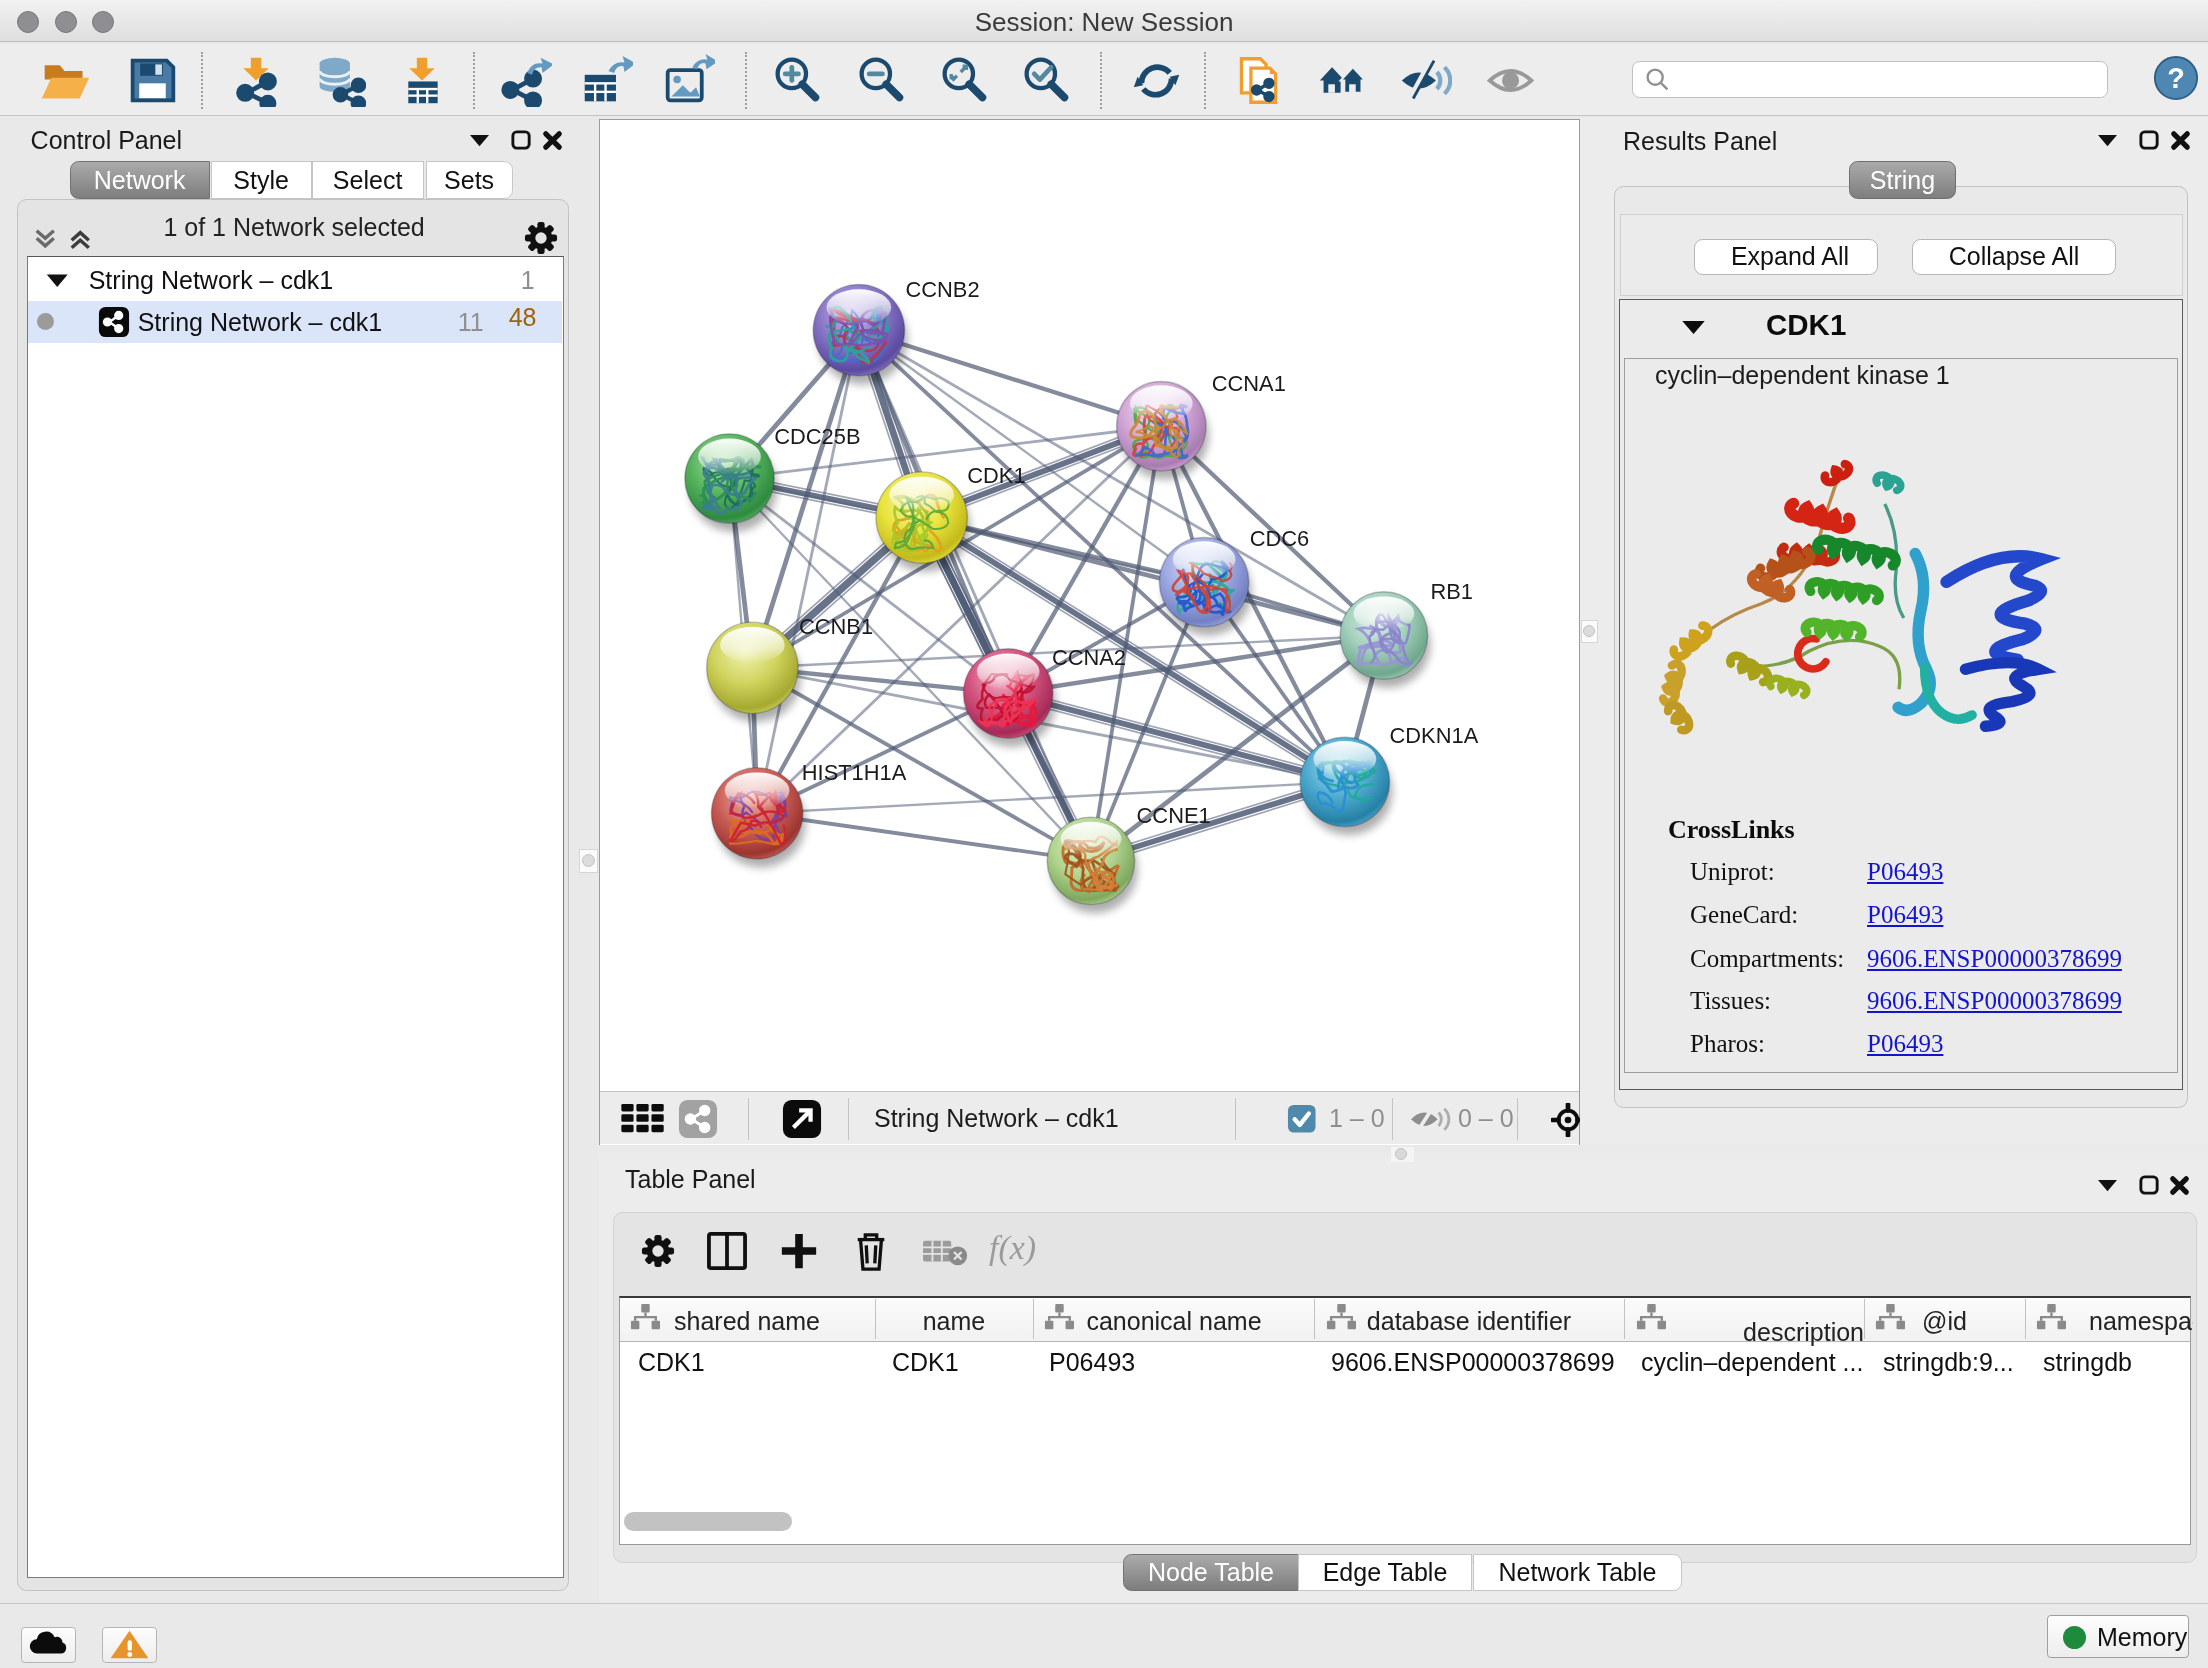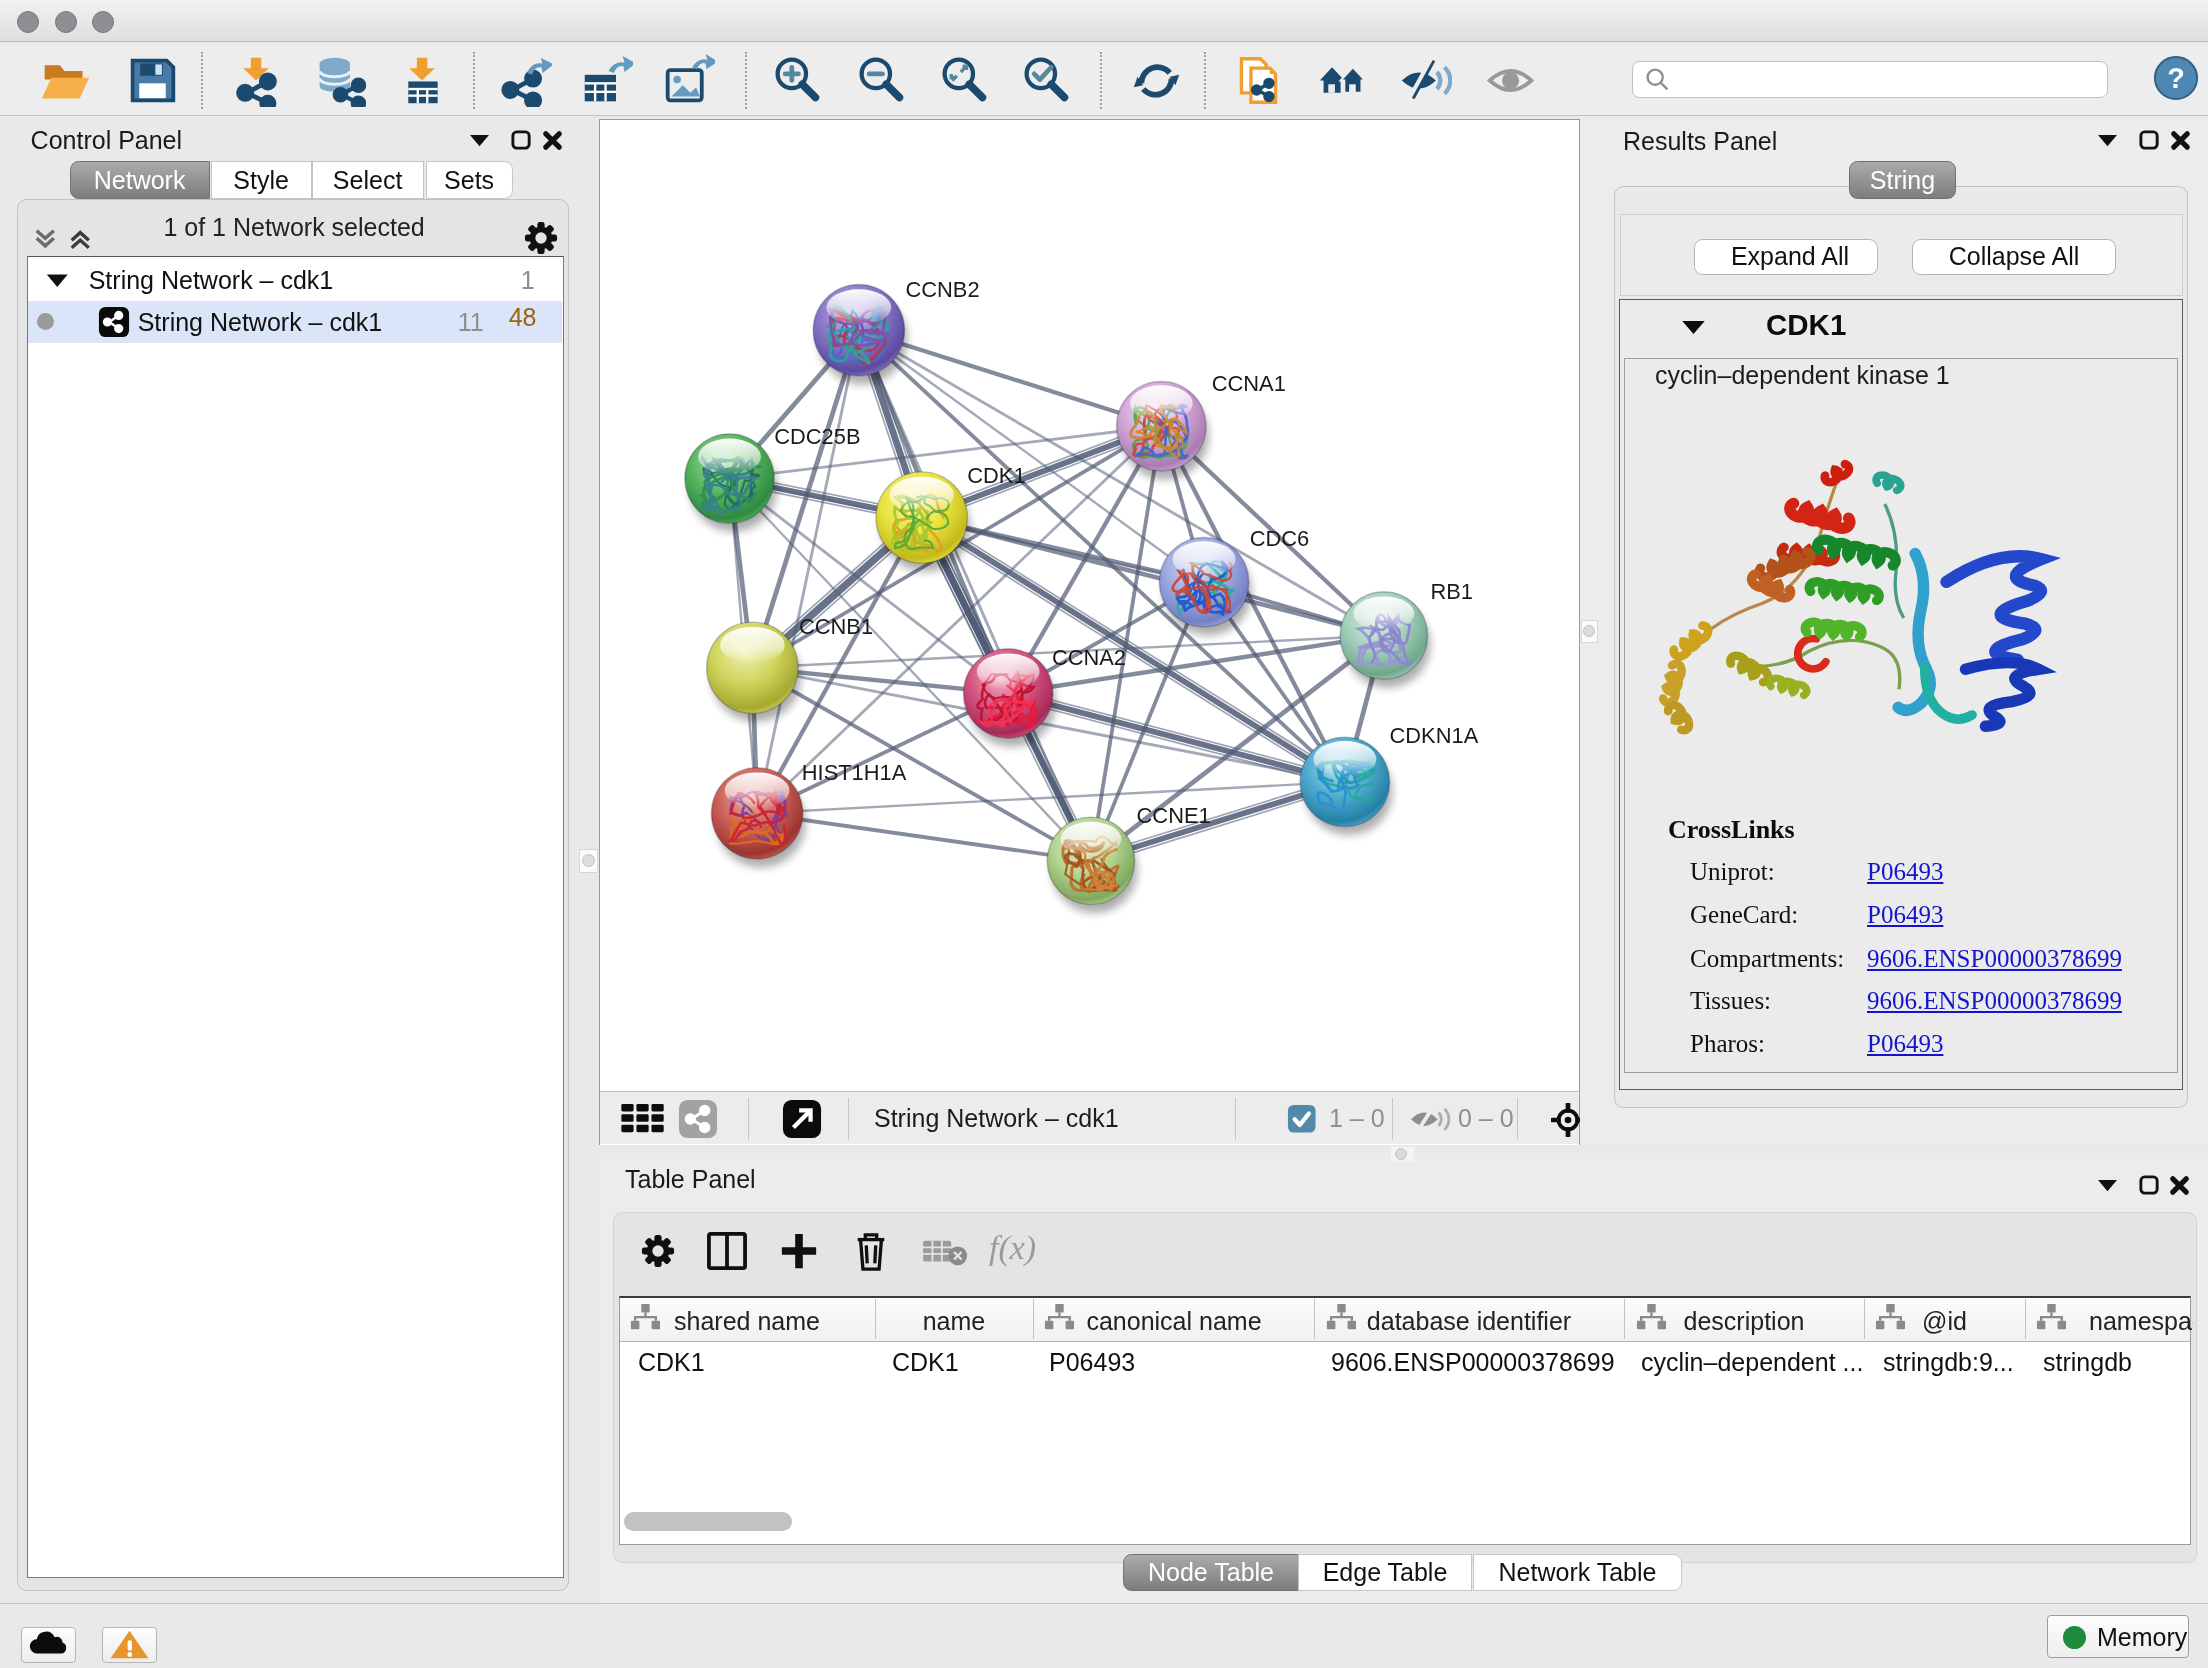--- a/index.html
+++ b/index.html
@@ -49,20 +49,21 @@
   .sbtn { position:absolute; border:1px solid #b5b5b5; border-radius:3.8px;
           background:linear-gradient(#fdfdfd,#ededed); }
 </style>
 </head>
 <body>
 
 <div class="abs" id="titlebar">
   <div class="tl" style="left:17px;"></div>
   <div class="tl" style="left:55px;"></div>
   <div class="tl" style="left:92px;"></div>
+  <div id="title">Session: New Session</div>
 </div>
 
 <div class="abs" id="toolbar">
   <svg class="ticon" style="left:39px;top:9.5px;" width="53" height="53" viewBox="0 0 56 56">
       <path d="M6 12 L22 12 L27 18 L46 18 L46 27 L6 27 Z" fill="#c87c1e"></path>
 <path d="M3 47 L13 25 L53 25 L43 47 Z" fill="#f5b04a"></path>
     </svg>
 <svg class="ticon" style="left:126px;top:9.5px;" width="53" height="53" viewBox="0 0 56 56">
       <path d="M7 7 H43 L50 14 V49 H7 Z" fill="#4a7ba6"></path>
 <rect x="15" y="10" width="24" height="13" fill="#1b4a6e"></rect>
@@ -841,21 +842,21 @@
     <svg width="32" height="30" viewBox="0 0 34 32" style="position:absolute;left:1036px;top:150px;">
 <g fill="#8a8a8a">
         <rect x="13" y="1" width="9" height="9" rx="1"></rect>
         <rect x="2" y="19" width="9" height="9" rx="1"></rect>
         <rect x="24" y="19" width="9" height="9" rx="1"></rect>
       </g>
 <g stroke="#8a8a8a" stroke-width="2.5" fill="none">
         <path d="M17.5 10 v5 M6.5 19 v-4 h22 v4"></path>
       </g>
     </svg>
-    <div style="position:absolute;left:1025px;top:154px;width:240px;text-align:center;font-size:25px;color:#222;">description</div>
+    <div style="position:absolute;left:1025px;top:165px;width:240px;text-align:right;font-size:25px;color:#222;">description</div>
     <div style="position:absolute;left:1025px;top:146px;width:1px;height:40px;background:#c2c2c2;"></div>
     <svg width="32" height="30" viewBox="0 0 34 32" style="position:absolute;left:1275px;top:150px;">
 <g fill="#8a8a8a">
         <rect x="13" y="1" width="9" height="9" rx="1"></rect>
         <rect x="2" y="19" width="9" height="9" rx="1"></rect>
         <rect x="24" y="19" width="9" height="9" rx="1"></rect>
       </g>
 <g stroke="#8a8a8a" stroke-width="2.5" fill="none">
         <path d="M17.5 10 v5 M6.5 19 v-4 h22 v4"></path>
       </g>

